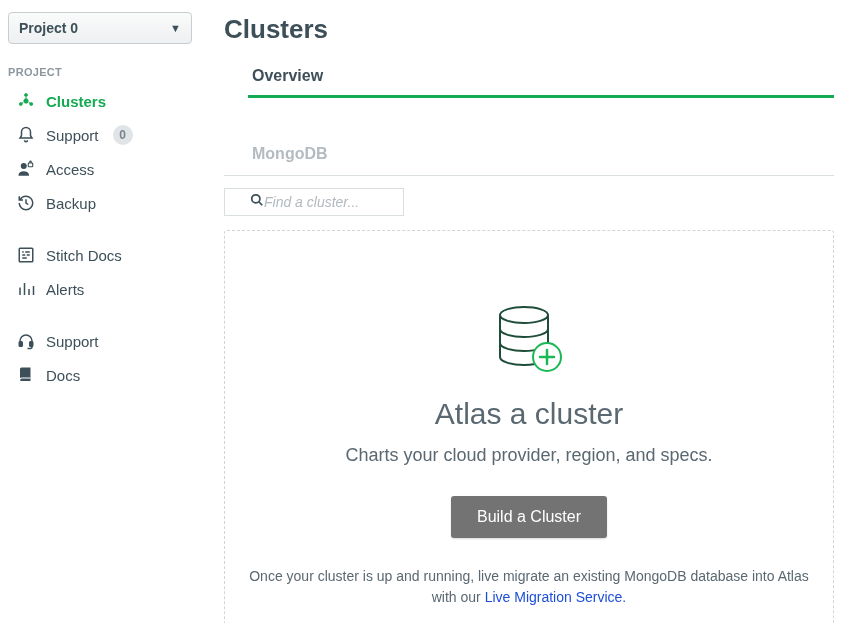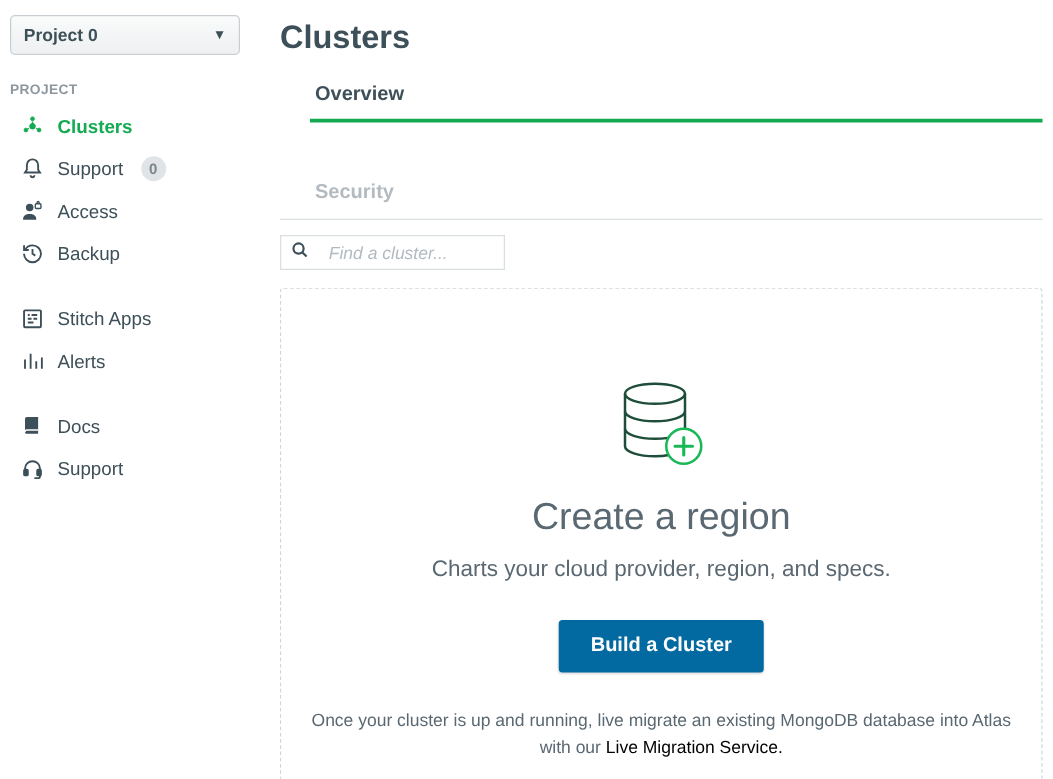--- a/index.html
+++ b/index.html
@@ -112,22 +112,22 @@
   color: #3d4f58;
   border-bottom-color: #13aa52;
 }
 .search-wrap {
   margin-top: 12px;
   display: flex;
   align-items: center;
   border: 1px solid #d9dee1;
   width: 180px;
   height: 28px;
-  padding: 0 8px;
-  gap: 16px;
+  padding: 0 25px;
+  gap: 0;
 }
 .search-wrap input {
   border: none;
   outline: none;
   font-size: 14px;
   color: #5a6872;
   width: 100%;
 }
 .search-wrap input::placeholder { color: #b2bac0; font-style: italic; }
 .empty-panel {
@@ -143,37 +143,37 @@
   color: #5a6872;
   font-weight: 400;
   margin-bottom: 14px;
 }
 .empty-sub {
   font-size: 18px;
   color: #5a6872;
   margin-bottom: 30px;
 }
 .build-btn {
-  background: #0369a1;
+  background: #737373;
   color: #fff;
   border: none;
   font-size: 16px;
-  font-weight: 700;
+  font-weight: 400;
   padding: 12px 26px;
   border-radius: 3px;
   cursor: pointer;
   box-shadow: 0 1px 2px rgba(0,0,0,0.15);
   margin-bottom: 28px;
 }
 .empty-foot {
   font-size: 14px;
   color: #5a6872;
   line-height: 1.5;
 }
-.empty-foot a { color: #000000; text-decoration: none; cursor: pointer; }
+.empty-foot a { color: #1d4ed8; text-decoration: none; cursor: pointer; }
 </style>
 </head>
 <body>
 
 <div class="layout">
   <aside class="sidebar">
     <div class="project-select">
       <span class="lbl">Project 0</span>
       <span class="caret">▼</span>
     </div>
@@ -226,62 +226,62 @@
 
       <li class="nav-gap" style="cursor:default"></li>
 
       <li>
         <span class="icon-wrap">
           <svg width="18" height="18" viewBox="0 0 24 24" fill="none" stroke="#3d4f58" stroke-width="2">
               <rect x="3" y="3" width="18" height="18" rx="1"></rect>
               <path d="M7 8h2M11 8h6M7 12h4M13 12h4M7 16h6"></path>
             </svg>
         </span>
-        <span>Stitch Apps</span>
+        <span>Stitch Docs</span>
       </li>
       <li>
         <span class="icon-wrap">
           <svg width="18" height="18" viewBox="0 0 24 24" fill="none" stroke="#3d4f58" stroke-width="2">
               <path d="M4 20V10M10 20V4M16 20v-8M22 20V8"></path>
             </svg>
         </span>
         <span>Alerts</span>
       </li>
 
       <li class="nav-gap" style="cursor:default"></li>
 
-      <li>
-        <span class="icon-wrap">
-          <svg width="18" height="18" viewBox="0 0 24 24" fill="#3d4f58">
-              <path d="M4 4a2 2 0 012-2h12v18H6a2 2 0 01-2-2V4z"></path>
-              <path d="M4 18a2 2 0 012-2h12" fill="none" stroke="#fff" stroke-width="1.5"></path>
-            </svg>
-        </span>
-        <span>Docs</span>
-      </li>
       <li>
         <span class="icon-wrap">
           <svg width="18" height="18" viewBox="0 0 24 24" fill="none" stroke="#3d4f58" stroke-width="2">
               <path d="M4 13v-1a8 8 0 0116 0v1"></path>
               <rect x="3" y="13" width="4" height="6" rx="1" fill="#3d4f58"></rect>
               <rect x="17" y="13" width="4" height="6" rx="1" fill="#3d4f58"></rect>
               <path d="M20 19v1a2 2 0 01-2 2h-4"></path>
             </svg>
         </span>
         <span>Support</span>
       </li>
+      <li>
+        <span class="icon-wrap">
+          <svg width="18" height="18" viewBox="0 0 24 24" fill="#3d4f58">
+              <path d="M4 4a2 2 0 012-2h12v18H6a2 2 0 01-2-2V4z"></path>
+              <path d="M4 18a2 2 0 012-2h12" fill="none" stroke="#fff" stroke-width="1.5"></path>
+            </svg>
+        </span>
+        <span>Docs</span>
+      </li>
     </ul>
   </aside>
 
   <main class="main">
     <h1 class="page-title">Clusters</h1>
 
     <div class="tabs">
       <div class="tab active">Overview</div>
-      <div class="tab">Security</div>
+      <div class="tab">MongoDB</div>
     </div>
 
     <div class="search-wrap">
       <span>
         <svg width="14" height="14" viewBox="0 0 24 24" fill="none" stroke="#3d4f58" stroke-width="3">
             <circle cx="10" cy="10" r="7"></circle>
             <path d="M21 21l-6-6"></path>
           </svg>
       </span>
       <input type="text" placeholder="Find a cluster..." style="">
@@ -291,21 +291,21 @@
       <div class="empty-icon">
         <svg width="80" height="72" viewBox="0 0 80 72">
           <ellipse cx="35" cy="12" rx="24" ry="8" fill="none" stroke="#1e4d3a" stroke-width="2"></ellipse>
           <path d="M11 12v14c0 4.4 10.7 8 24 8s24-3.6 24-8V12" fill="none" stroke="#1e4d3a" stroke-width="2"></path>
           <path d="M11 26v14c0 4.4 10.7 8 24 8s24-3.6 24-8V26" fill="none" stroke="#1e4d3a" stroke-width="2"></path>
           <path d="M11 40v14c0 4.4 10.7 8 24 8 4 0 7.7-.3 11-1" fill="none" stroke="#1e4d3a" stroke-width="2"></path>
           <circle cx="58" cy="54" r="14" fill="#fff" stroke="#19b857" stroke-width="2"></circle>
           <path d="M58 47v14M51 54h14" stroke="#19b857" stroke-width="2.5" stroke-linecap="round"></path>
         </svg>
       </div>
-      <div class="empty-title">Create a region</div>
+      <div class="empty-title">Atlas a cluster</div>
       <div class="empty-sub">Charts your cloud provider, region, and specs.</div>
       <button class="build-btn">Build a Cluster</button>
       <div class="empty-foot">
         <span>Once your cluster is up and running, live migrate an existing MongoDB database into Atlas with our </span><a>Live Migration Service.</a><span></span>
       </div>
     </div>
   </main>
 </div>
 
 </body></html>

